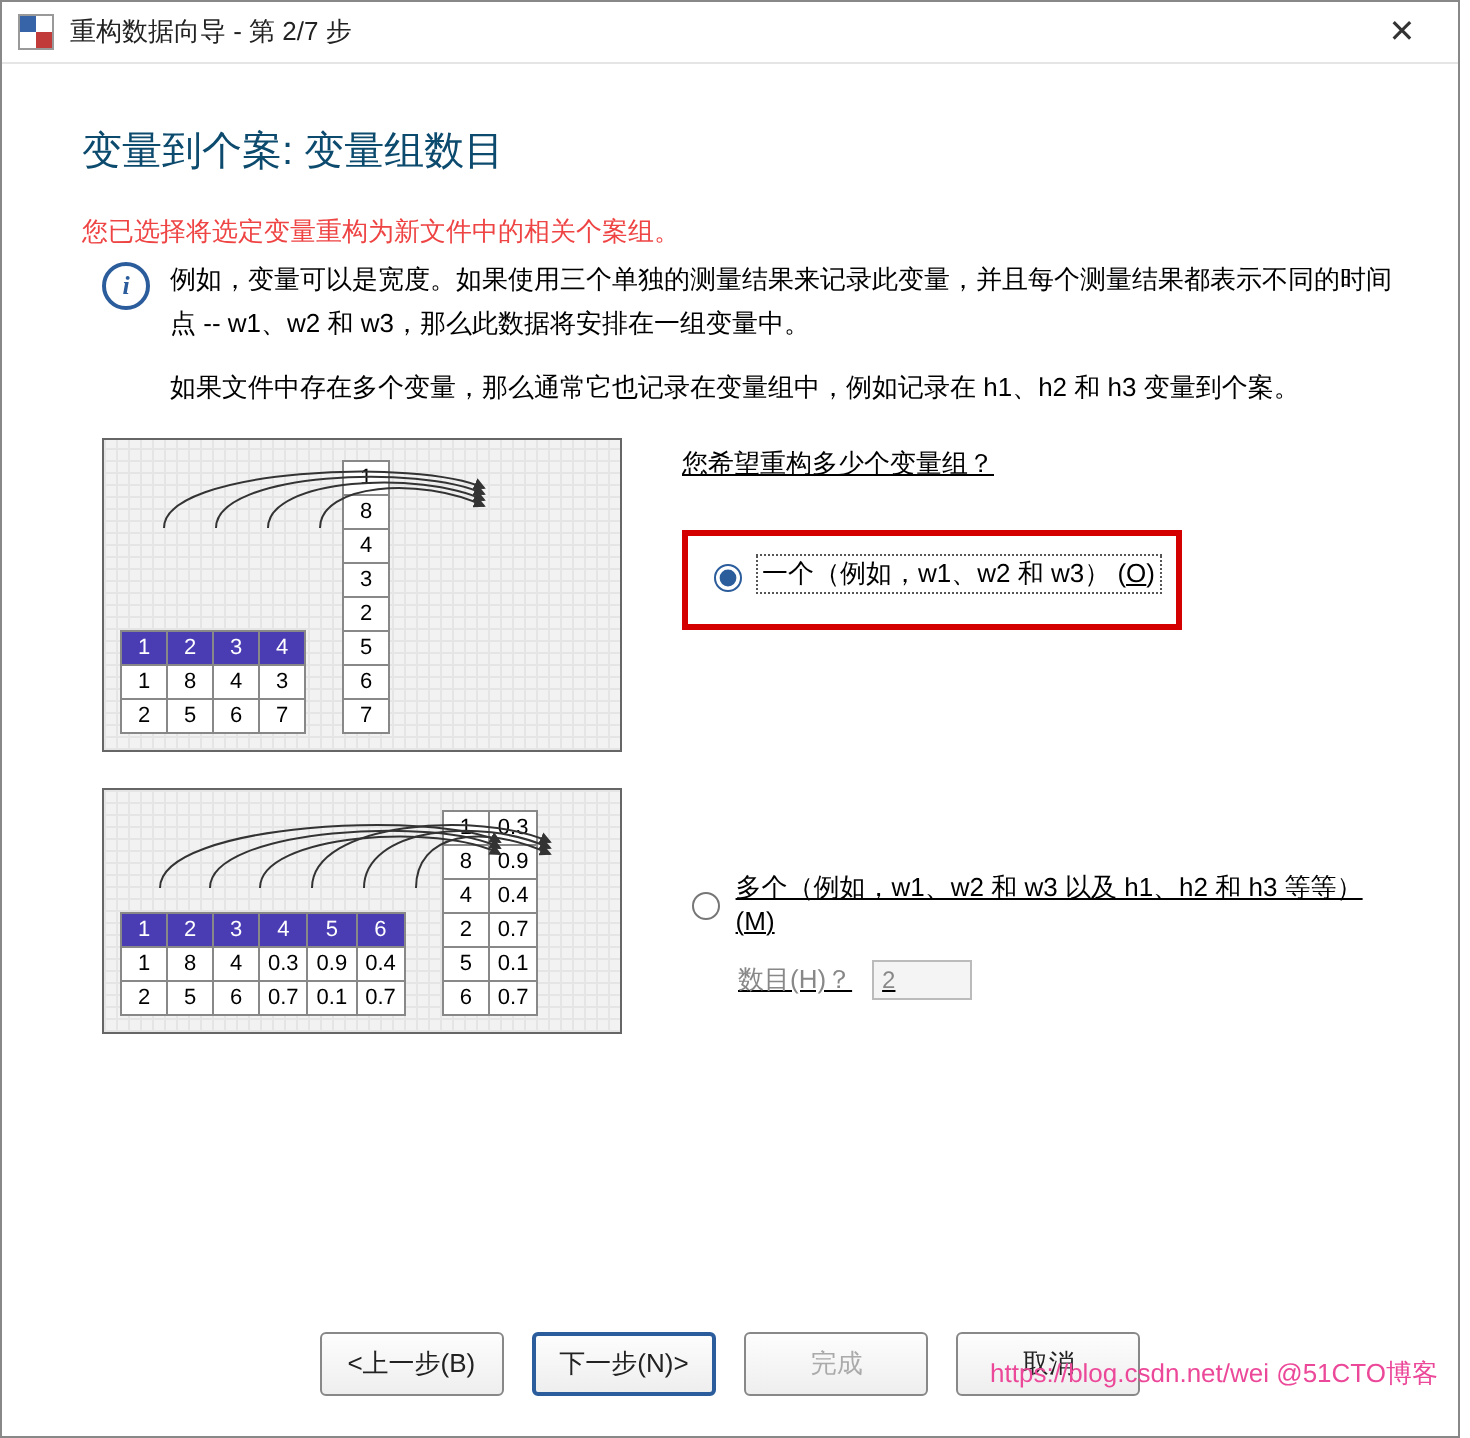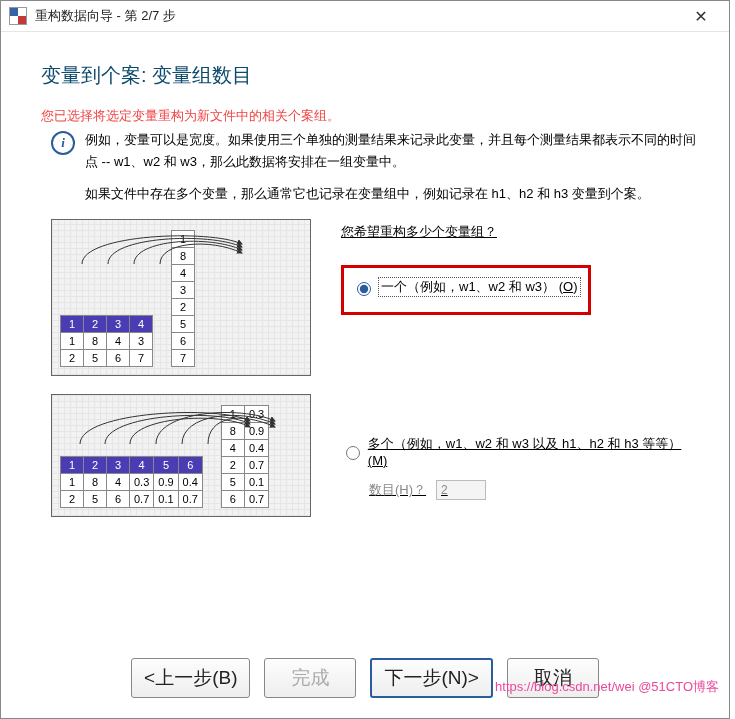--- a/index.html
+++ b/index.html
@@ -201,21 +201,21 @@
   }
   .button-bar {
     display: flex;
     justify-content: center;
     gap: 14px;
     padding: 18px 0 20px 0;
   }
   .btn {
     min-width: 92px;
     padding: 5px 12px;
-    font-size: 19px;
+    font-size: 13px;
     border: 1px solid #888;
     background: linear-gradient(#fdfdfd,#eeeeee);
     border-radius: 3px;
     cursor: pointer;
     color: #222;
   }
   .btn.primary {
     border: 2px solid #2b5c9b;
   }
   .btn:disabled {
@@ -416,19 +416,19 @@
         <div class="count-row">
           <span>数目(H)？</span>
           <input class="count-input" disabled="" value="2" style="">
         </div>
       </div>
     </div>
   </div>
 
   <div class="button-bar">
     <button class="btn">&lt;上一步(B)</button>
+    <button class="btn primary">下一步(N)&gt;</button>
     <button class="btn" disabled="">完成</button>
-    <button class="btn primary">下一步(N)&gt;</button>
     <button class="btn">取消</button>
   </div>
 
   <div class="watermark">https://blog.csdn.net/wei  @51CTO博客</div>
 </div>
 
 </body></html>

